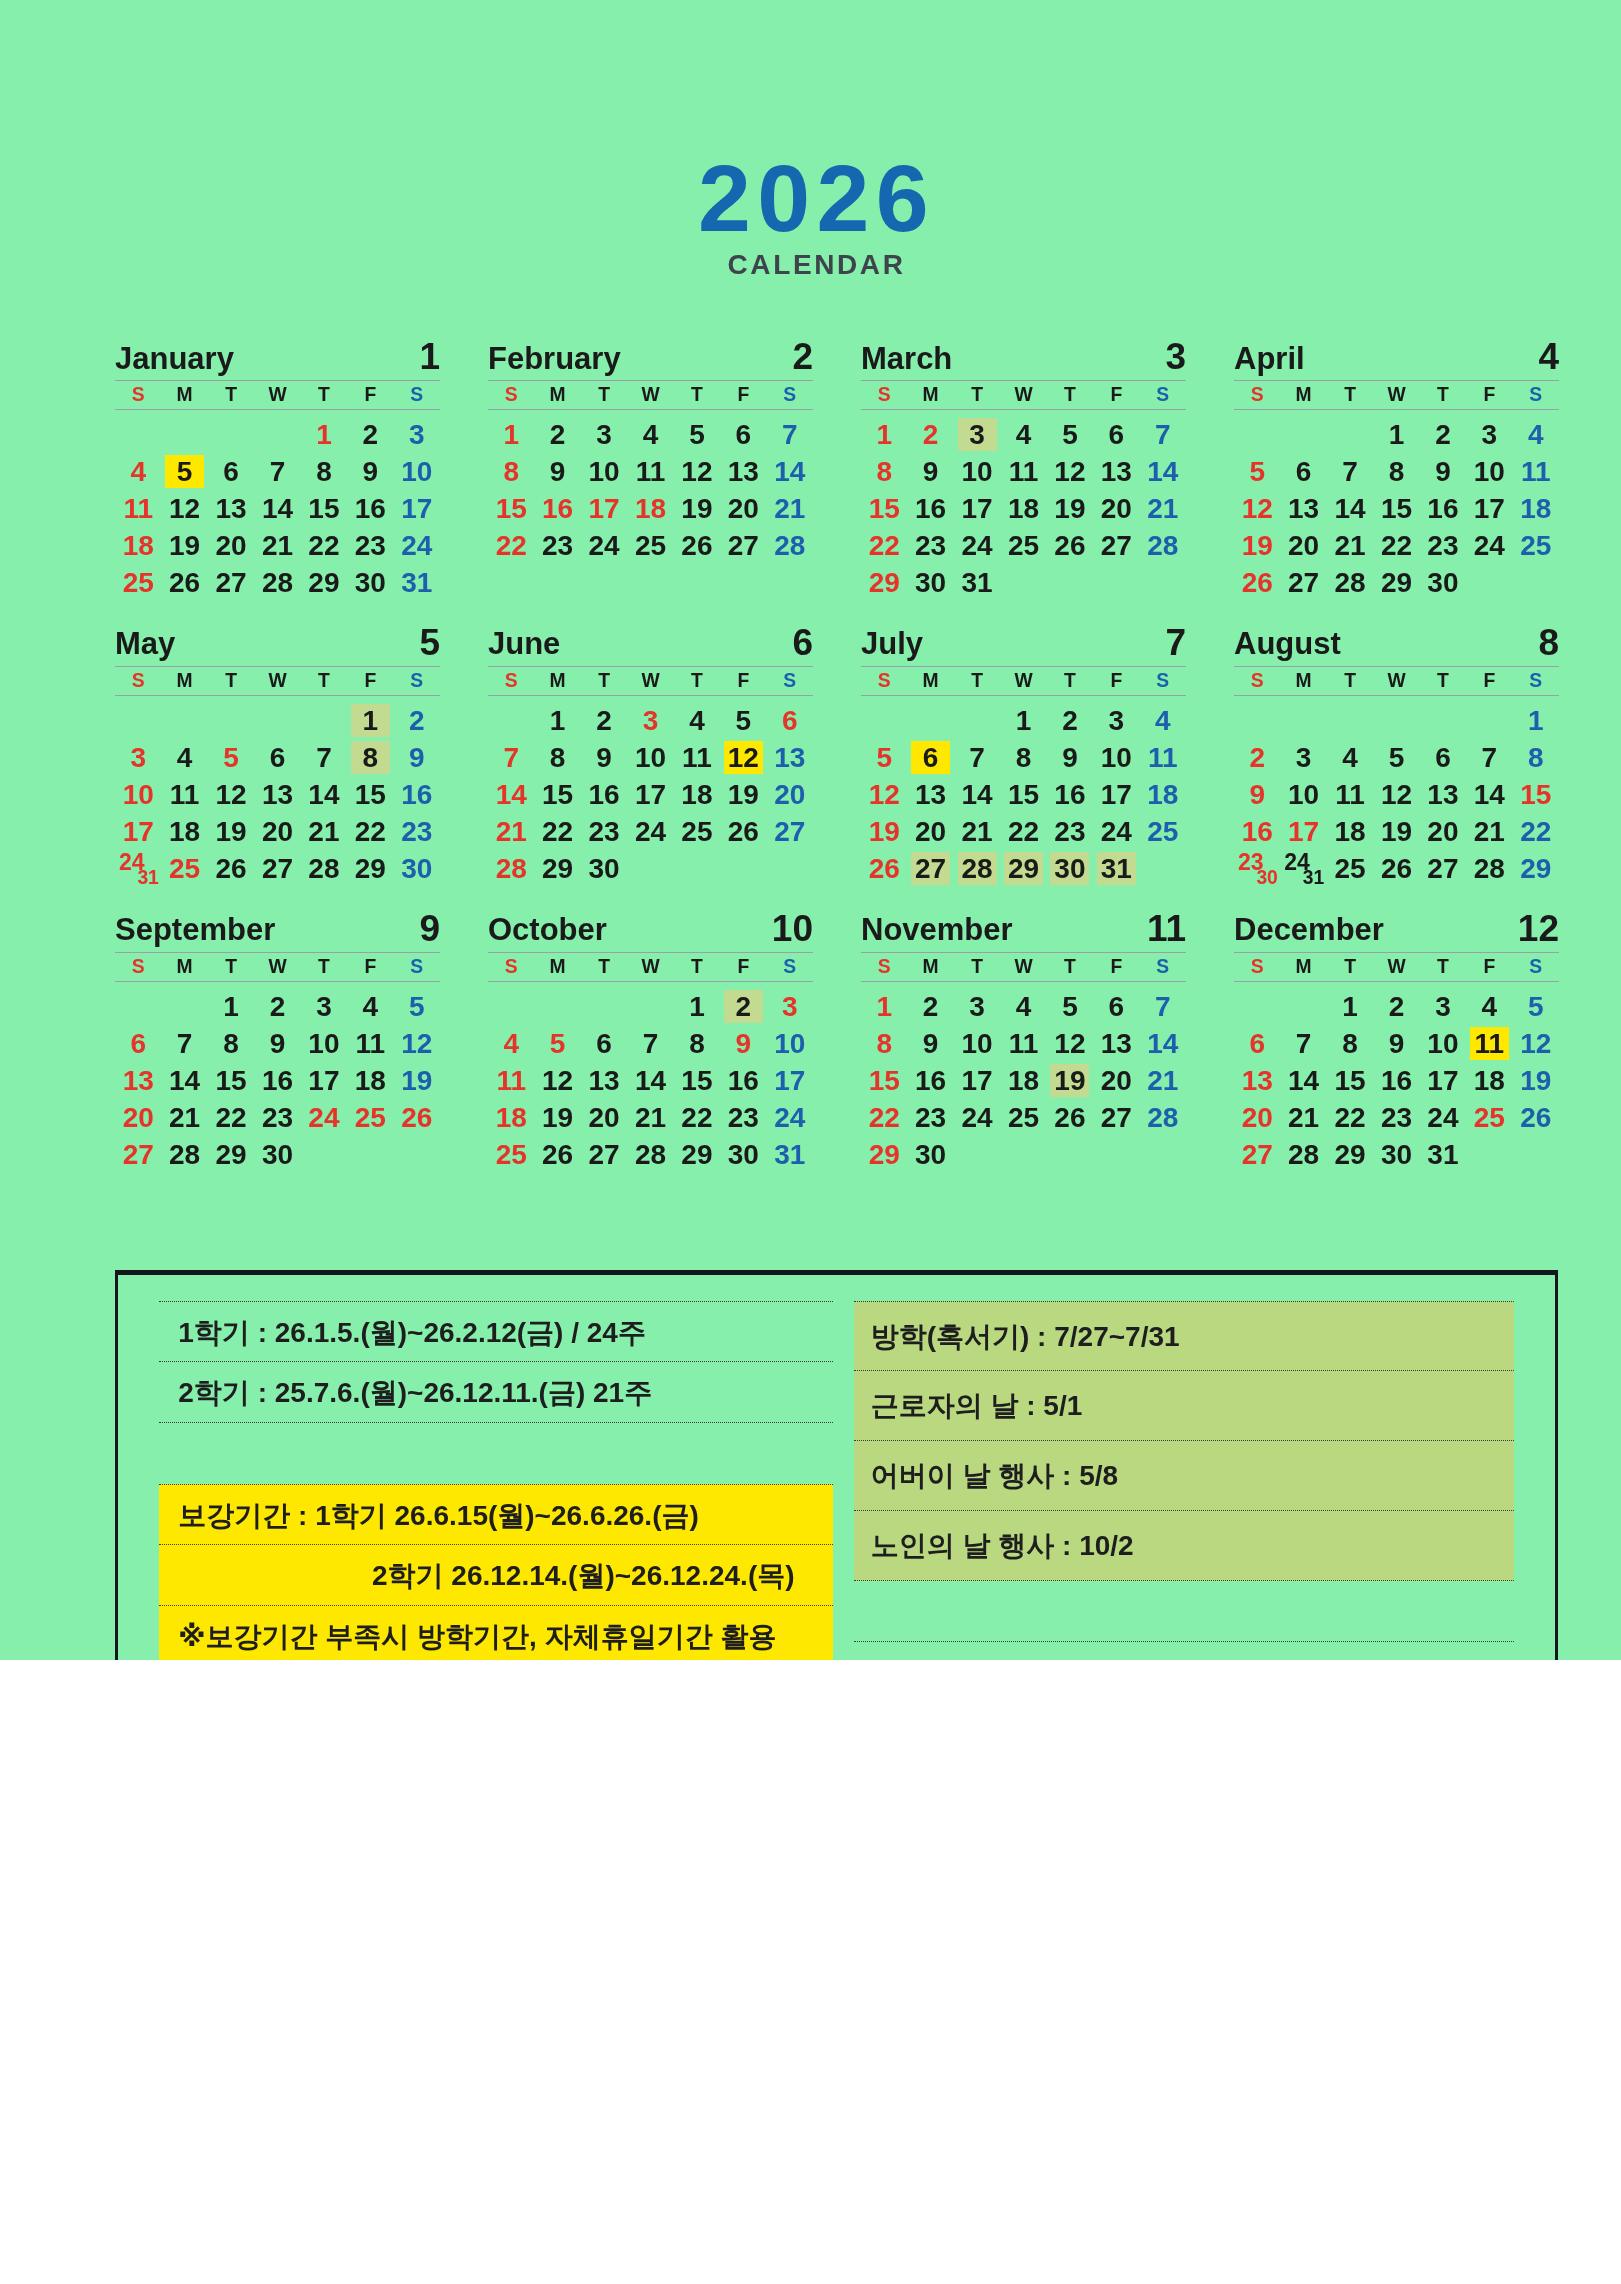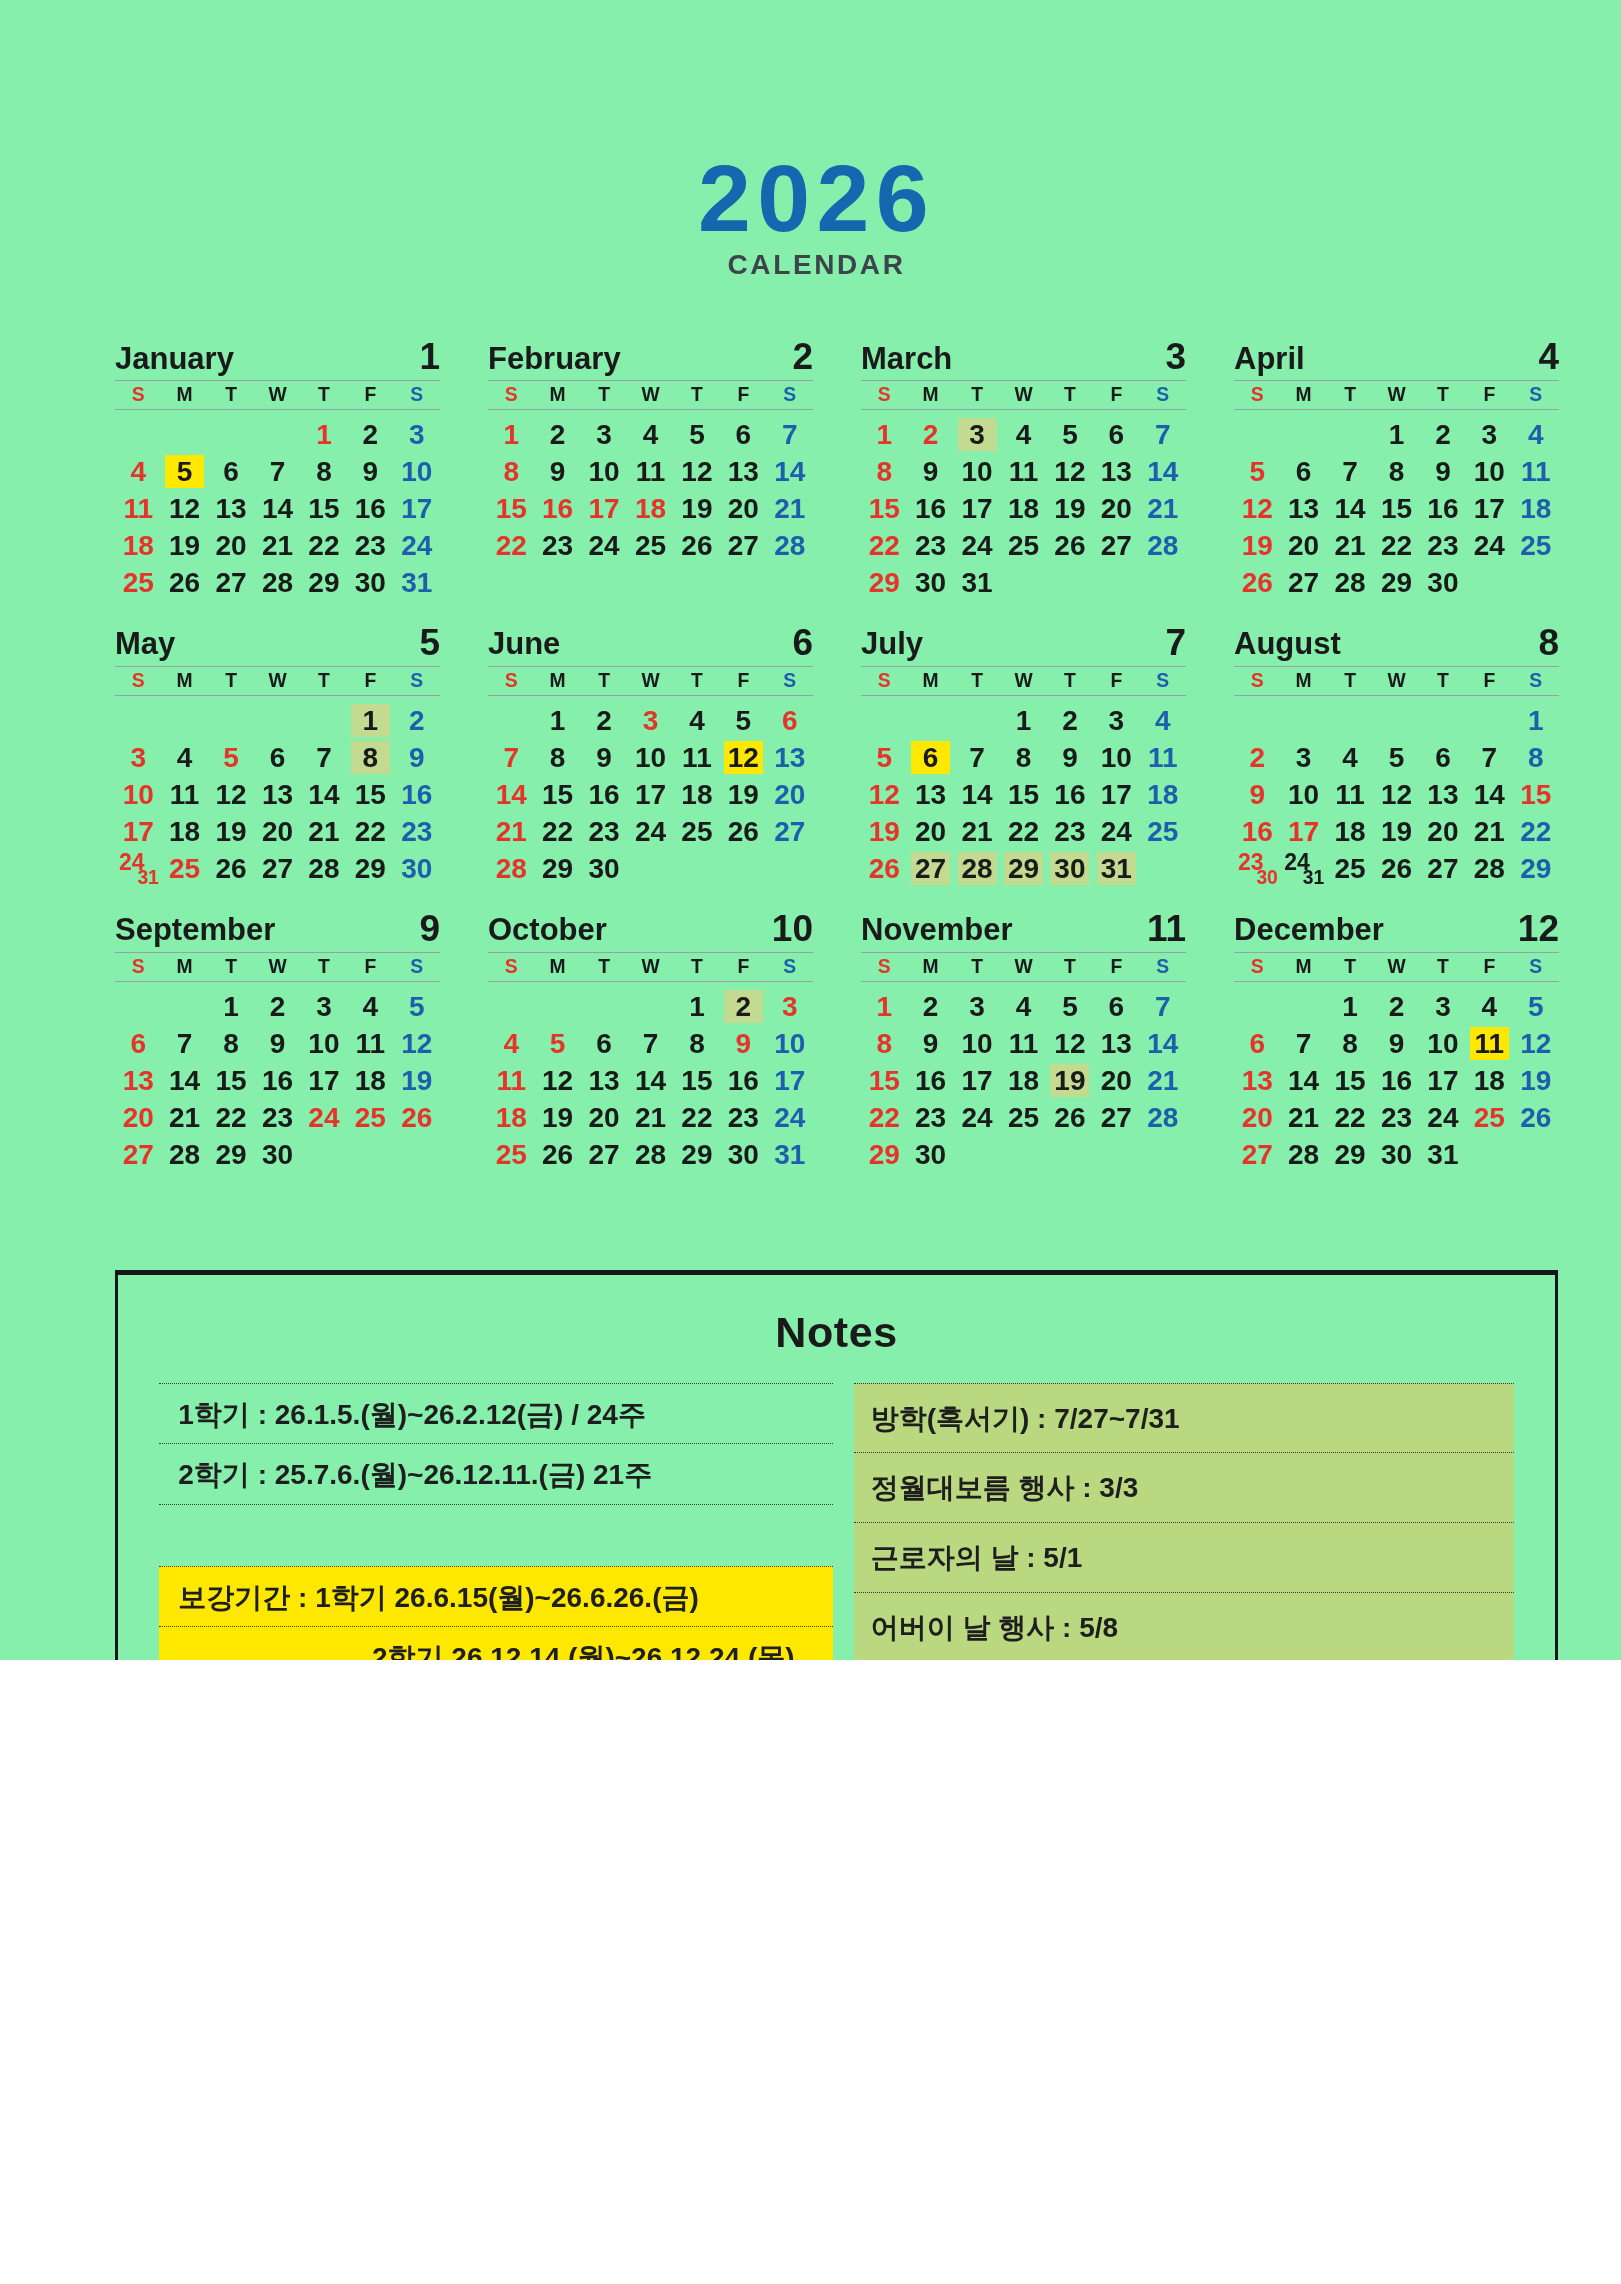--- a/index.html
+++ b/index.html
@@ -1407,39 +1407,37 @@
           <div class="cell c-black">
             <span>31</span>
           </div>
           <div class="cell"></div>
           <div class="cell"></div>
         </div>
       </div>
     </div>
 
   <div class="notes">
-    <div class="notes-title">Notes</div>
     <div class="notes-cols">
       <div class="ncol ncol-left">
           <div class="nrow top-line">1학기 : 26.1.5.(월)~26.2.12(금) / 24주</div>
           <div class="nrow">2학기 : 25.7.6.(월)~26.12.11.(금) 21주</div>
           <div class="nrow no-line"></div>
           <div class="nrow bg-yellow top-line">보강기간 : 1학기 26.6.15(월)~26.6.26.(금)</div>
           <div class="nrow bg-yellow indent">2학기 26.12.14.(월)~26.12.24.(목)</div>
           <div class="nrow bg-yellow">※보강기간 부족시 방학기간, 자체휴일기간 활용</div>
           <div class="nrow"></div>
           <div class="nrow"></div>
           <div class="nrow"></div>
           <div class="nrow"></div>
           <div class="nrow"></div>
           <div class="nrow"></div>
         </div>
       <div class="ncol ncol-right">
           <div class="nrow bg-green tall top-line">방학(혹서기) : 7/27~7/31</div>
-          <div class="nrow bg-green tall">정월대보름 행사 : 3/3</div>
           <div class="nrow bg-green tall">근로자의 날 : 5/1</div>
           <div class="nrow bg-green tall">어버이 날 행사 : 5/8</div>
           <div class="nrow bg-green tall">노인의 날 행사 : 10/2</div>
           <div class="nrow"></div>
           <div class="nrow"></div>
           <div class="nrow"></div>
           <div class="nrow"></div>
           <div class="nrow"></div>
         </div>
     </div>

